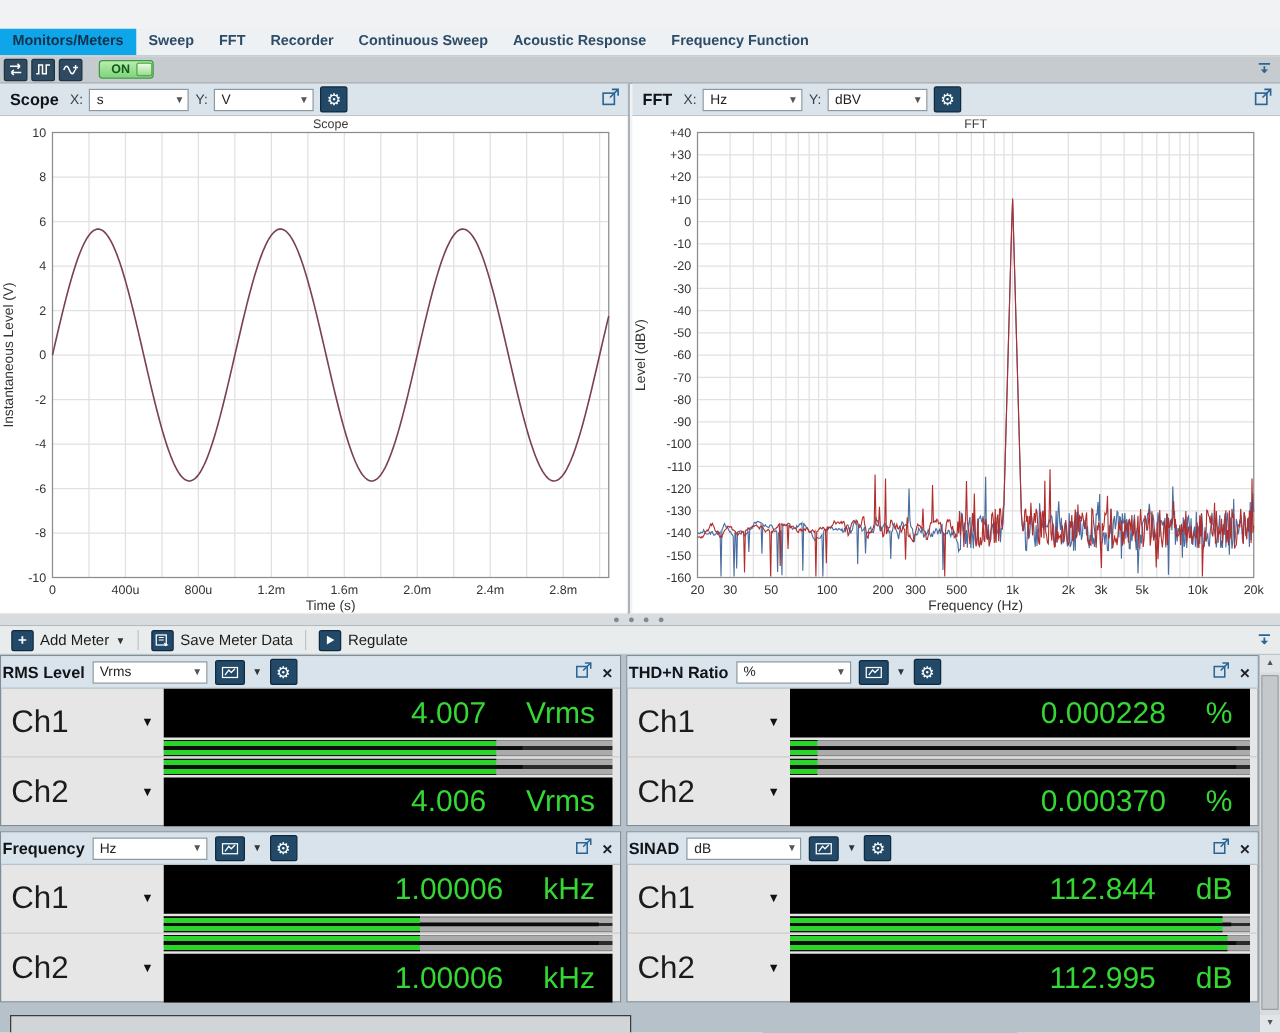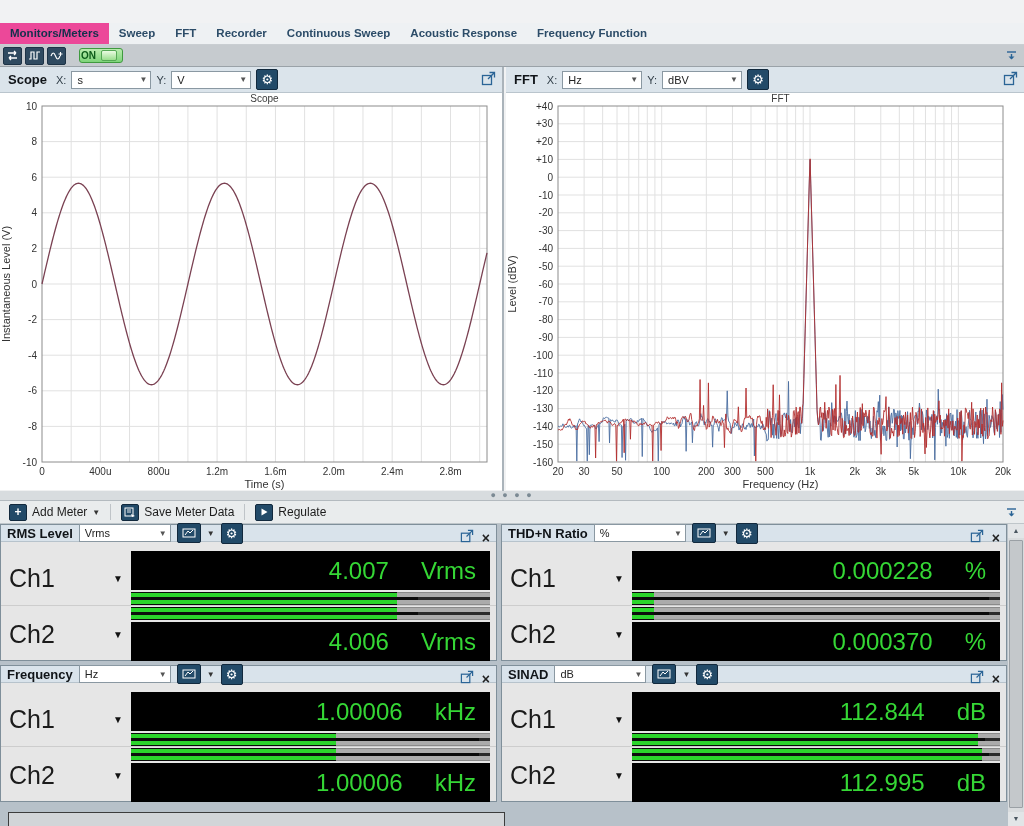--- a/index.html
+++ b/index.html
@@ -2,26 +2,26 @@
 <html><head>
 <meta charset="utf-8">
 <style>
   html,body{margin:0;padding:0;background:#b7c1c9;font-family:"Liberation Sans",sans-serif;}
   #app{position:relative;width:1024px;height:826px;background:#f1f2f3;overflow:hidden;}
   
   #titlebar{position:absolute;left:0;top:0;width:1024px;height:23px;background:#4e7ca6;color:#f2f6fa;
     font-size:13px;font-weight:bold;line-height:23px;padding-left:8px;box-sizing:border-box;}
   #tabbar{position:absolute;left:0;top:23px;width:1024px;height:22px;background:#eef1f3;display:flex;align-items:stretch;border-bottom:1px solid #c9ced2;box-sizing:border-box;}
   .tab{padding:0 10px;font-size:11.5px;font-weight:bold;color:#2c4c68;line-height:21px;cursor:default;}
-  .tab.selected{background:#ec4899;color:#13304c;}
+  .tab.selected{background:#0ea5e9;color:#13304c;}
   #toolbar{position:absolute;left:0;top:45px;width:1024px;height:22px;background:#c6cbcf;border-bottom:1px solid #9aa2a8;box-sizing:border-box;display:flex;align-items:center;gap:3px;padding-left:3px;}
   .tbtn{width:17px;height:16px;background:#2f4a60;border:1px solid #1d3346;border-radius:2px;display:flex;align-items:center;justify-content:center;}
   .tbtn svg{display:block}
   #on-toggle{margin-left:10px;width:44px;height:15px;background:linear-gradient(#b9ecae,#7ed47a);border:1px solid #3f9a3f;border-radius:3px;
-    display:flex;align-items:center;font-size:10px;font-weight:bold;color:#0d5c1a;padding-left:1px;box-sizing:border-box;}
+    display:flex;align-items:center;font-size:10px;font-weight:bold;color:#0d5c1a;padding-left:9px;box-sizing:border-box;}
   #on-toggle .knob{margin-left:5px;width:14px;height:9px;background:linear-gradient(#eafbe2,#9ade8d);border:1px solid #55a855;border-radius:2px;}
   .pin{position:absolute;right:6px;top:3px;}
   
   .cpanel{position:absolute;top:67px;height:424px;background:#f0f1f2;}
   #scope-panel{left:0;width:504px;border-right:2px solid #aab3ba;box-sizing:border-box;}
   #fft-panel{left:506px;width:518px;}
   .chead{position:relative;height:26px;background:#dbe4eb;border-bottom:1px solid #bac5cd;display:flex;align-items:center;gap:5px;padding-left:8px;box-sizing:border-box;}
   .chead .ctitle{font-size:13px;font-weight:bold;color:#101418;margin-right:4px;}
   .axlbl{font-size:11px;color:#33404a;}
   .sel{height:18px;background:#fff;border:1px solid #8a98a2;font-size:11px;color:#222;display:flex;align-items:center;
@@ -38,21 +38,21 @@
   #splitter .dots{font-size:9px;color:#7c8a94;line-height:8px;letter-spacing:2px;}
   #meter-toolbar{position:absolute;left:0;top:501px;width:1024px;height:23px;background:#e9eced;border-bottom:1px solid #bfc6ca;box-sizing:border-box;
     display:flex;align-items:center;gap:6px;padding-left:5px;}
   .mtb-btn{display:flex;align-items:center;gap:5px;font-size:12px;color:#1c1c1c;padding:1px 4px;}
   .mtb-ico{width:16px;height:15px;background:#224a68;border:1px solid #12293d;border-radius:2px;color:#fff;display:flex;align-items:center;justify-content:center;font-size:12px;font-weight:bold;line-height:1;}
   .mtb-sep{width:1px;height:16px;background:#bfc4c8;}
   .smallcaret{font-size:8px;color:#333;}
   
   #meters{position:absolute;left:0;top:524px;width:1024px;height:302px;background:#b7c1c9;}
   .mpanel{position:absolute;height:137px;background:#e6e6e6;border:1px solid #7f8f9a;box-sizing:border-box;}
-  .mhead{position:relative;height:17px;background:#d9e3eb;border-bottom:1px solid #b7c3cc;display:flex;align-items:center;gap:6px;padding-left:6px;box-sizing:border-box;}
+  .mhead{position:relative;height:26px;background:#d9e3eb;border-bottom:1px solid #b7c3cc;display:flex;align-items:center;gap:6px;padding-left:1px;box-sizing:border-box;}
   .mhead .mtitle{font-size:13px;font-weight:bold;color:#101418;}
   .micon{width:22px;height:18px;background:#224a68;border:1px solid #12293d;border-radius:2px;display:flex;align-items:center;justify-content:center;}
   .mbody{position:absolute;left:0;top:25px;right:0;bottom:0;text-align:center;}
   .chrow{position:absolute;left:0;right:0;height:55px;}
   .chrow.r2{top:55px;border-top:1px solid #cdcdcd;}
   .chlabel{position:absolute;left:8px;top:50%;transform:translateY(-50%);font-size:25px;color:#1b1b1b;}
   .chcaret{position:absolute;left:112px;top:50%;transform:translateY(-50%);font-size:10px;color:#111;}
   .disp{position:absolute;left:130px;right:6px;height:39px;background:#000;display:flex;align-items:center;justify-content:flex-end;gap:32px;padding-right:14px;box-sizing:border-box;}
   .disp .val,.disp .unit{font-size:24px;color:#35d735;}
   .bar{position:absolute;left:130px;right:6px;height:13px;

